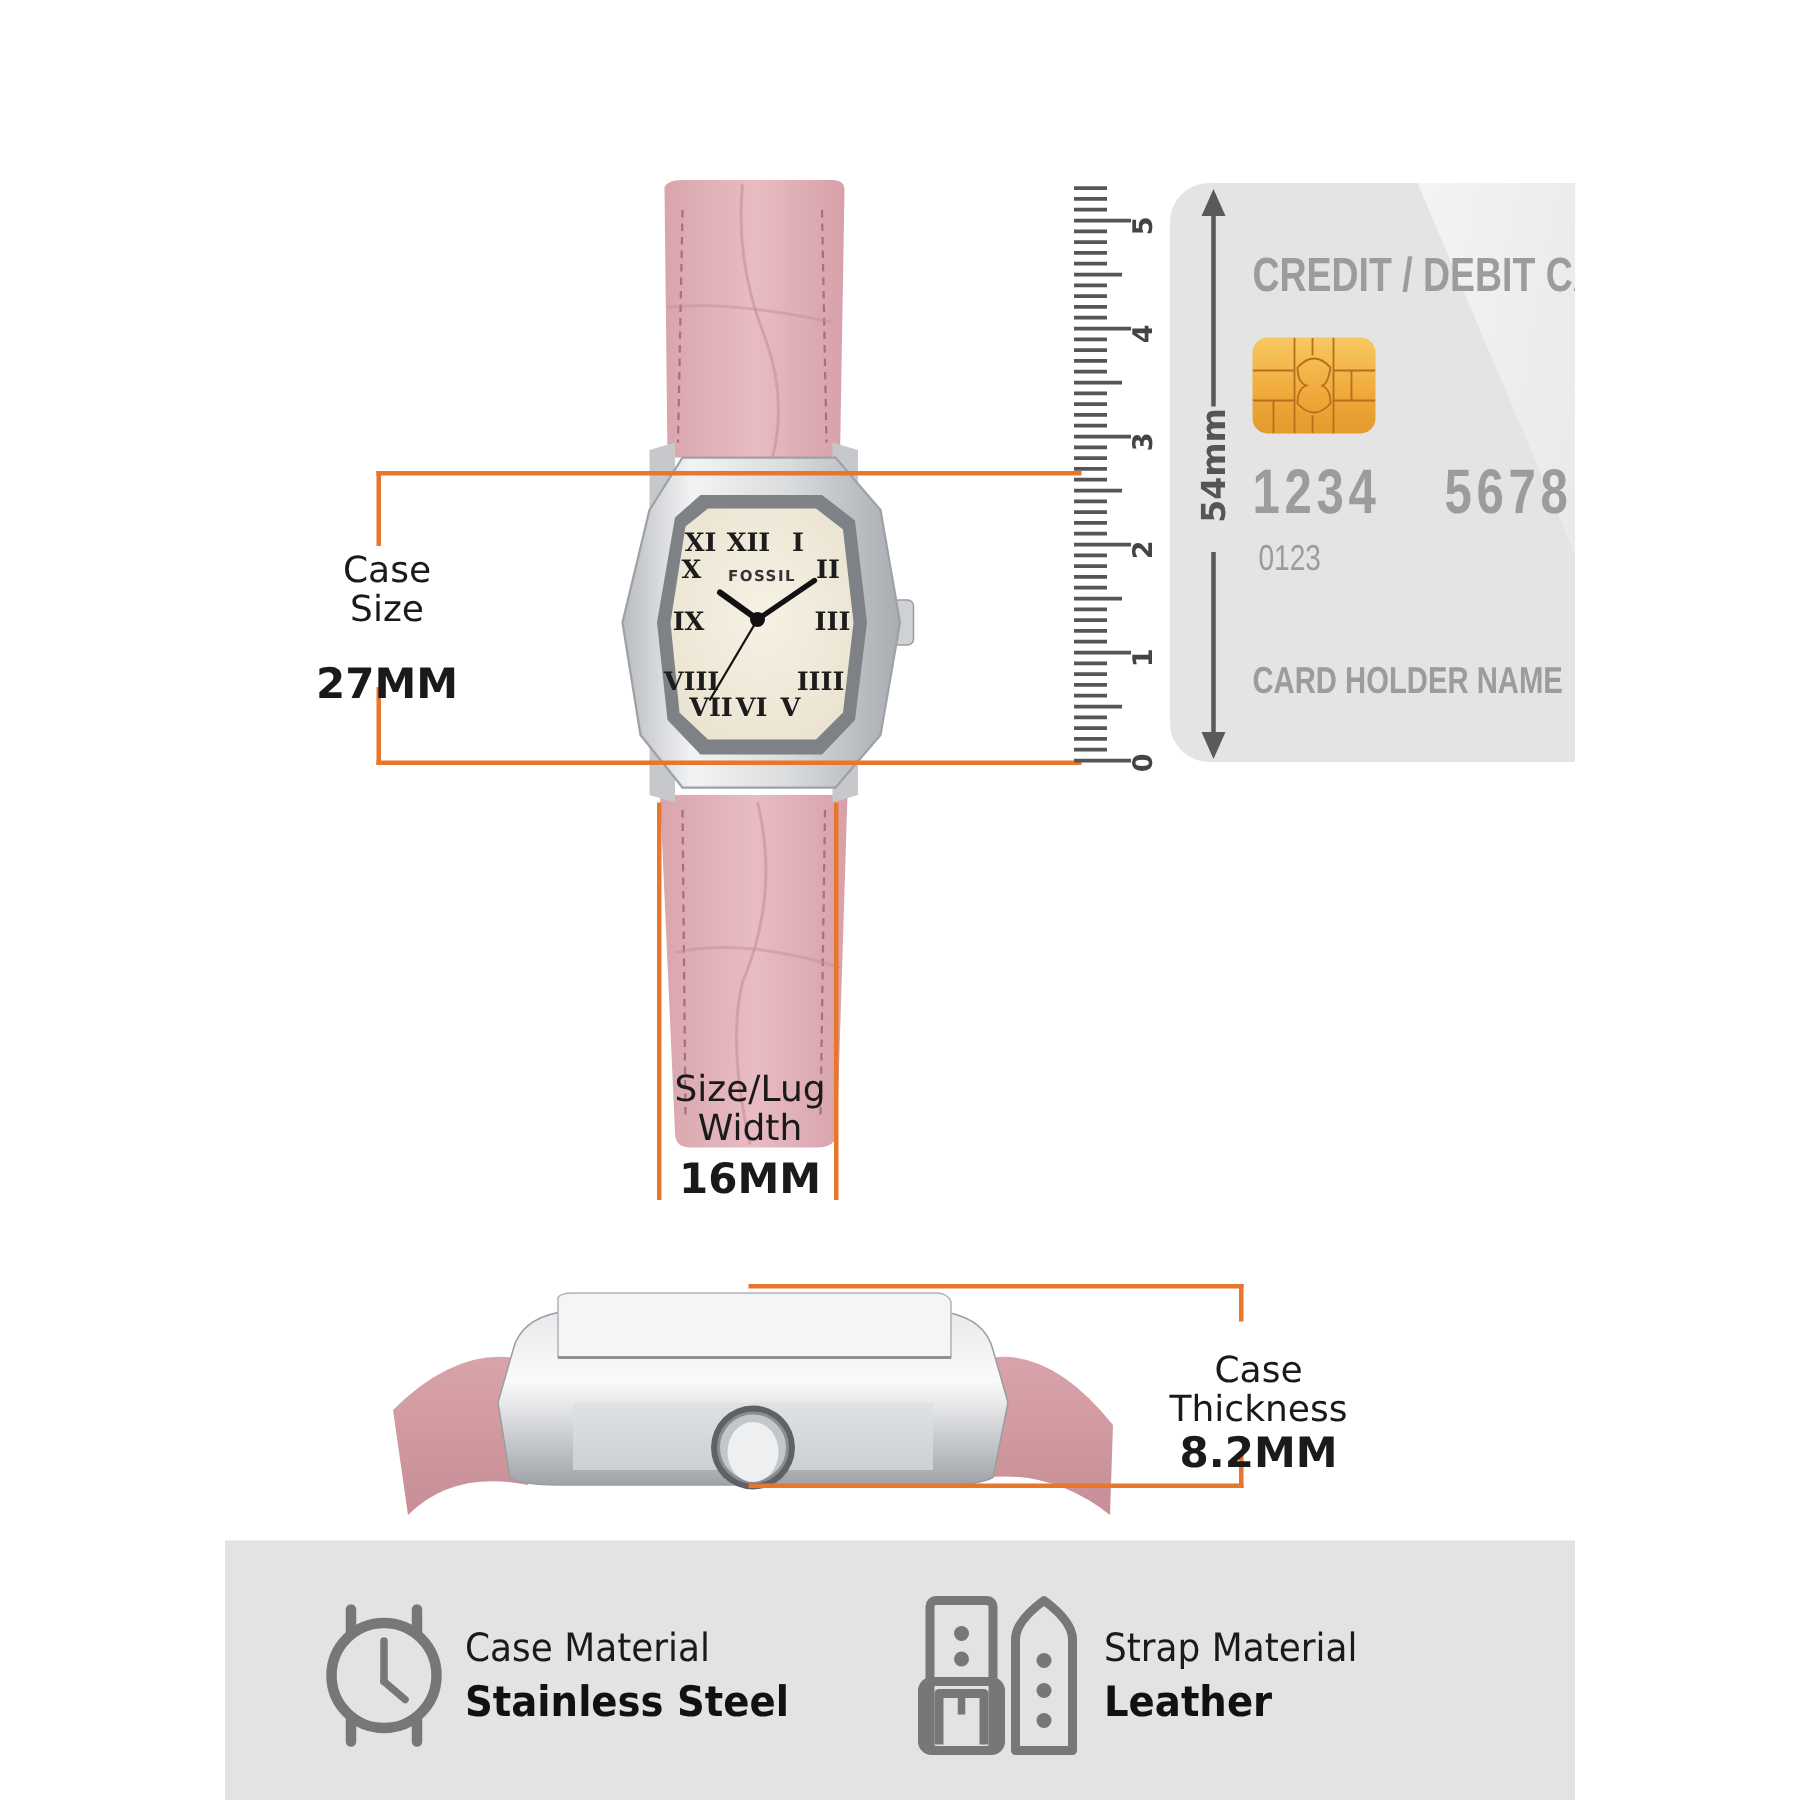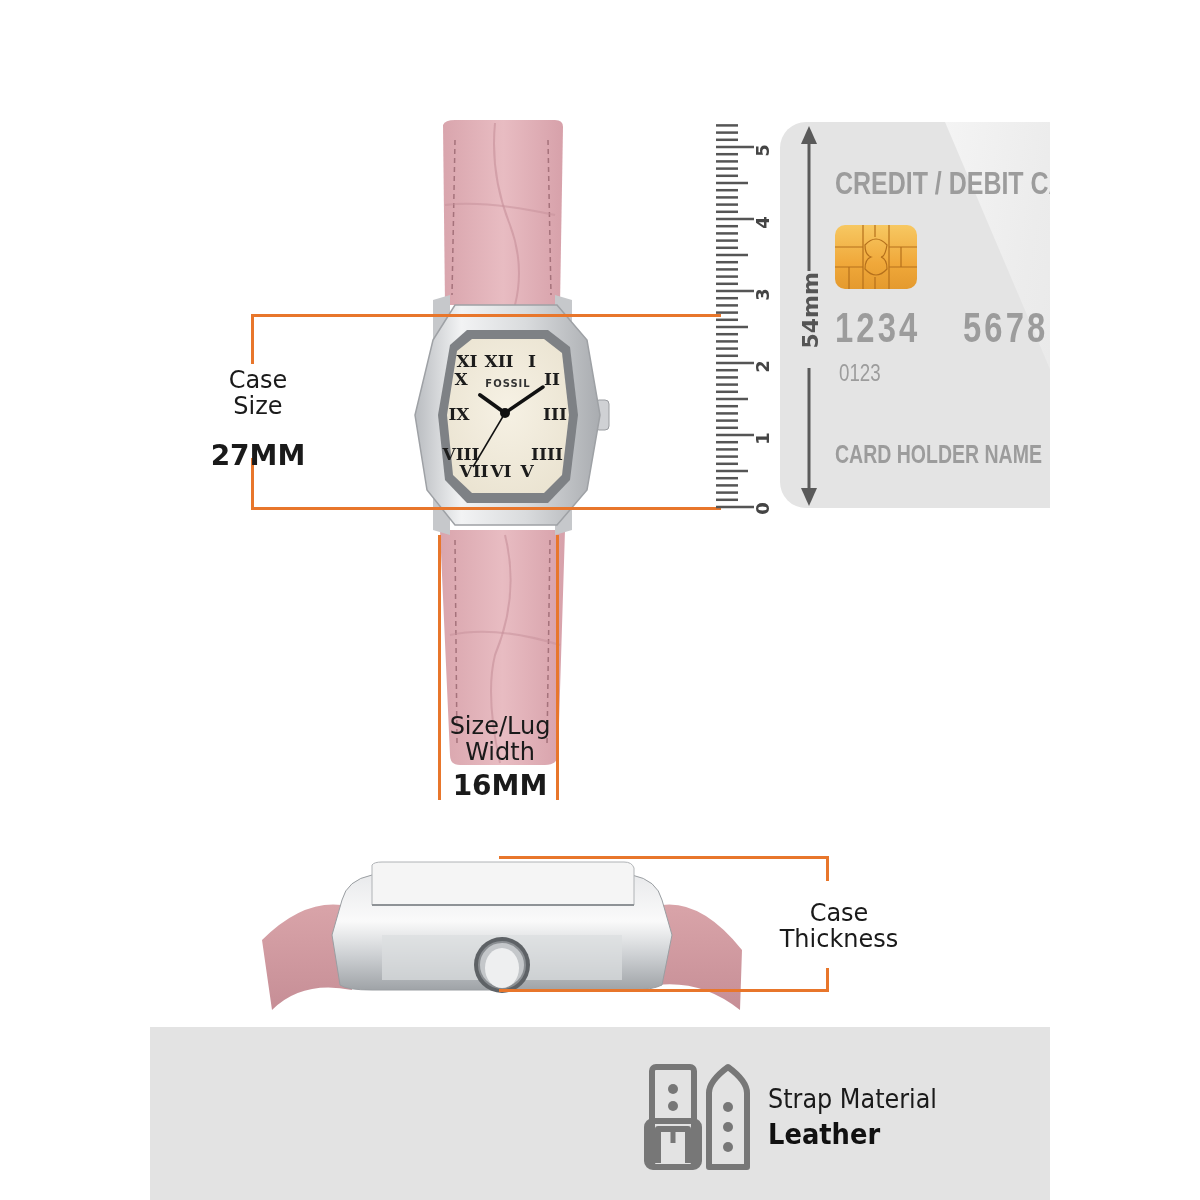--- a/index.html
+++ b/index.html
@@ -242,26 +242,44 @@
     <ellipse cx="240" cy="108" rx="17" ry="20" fill="#eeeff0"></ellipse>
   </svg>
 </div>
 
 <div class="abs orange" style="left:499px;top:856px;width:330px;height:3px;"></div>
 <div class="abs orange" style="left:499px;top:989px;width:330px;height:3px;"></div>
 <div class="abs orange" style="left:826px;top:856px;width:3px;height:25px;"></div>
 <div class="abs orange" style="left:826px;top:968px;width:3px;height:24px;"></div>
 <div class="abs lbl" style="left:749px;top:900px;width:180px;">
   <div class="lbl-small">Case Thickness</div>
+  <div class="lbl-big">8.2MM</div>
 </div>
 
 <div class="abs bottom-band">
 
-
-  <div class="abs" style="left:494px;top:36px;width:340px;height:108px;">
+  <div class="abs" style="left:64px;top:40px;width:360px;height:100px;">
+    <svg class="abs" style="left:0;top:0;" width="90" height="100" viewBox="0 0 90 100">
+      <g fill="none" stroke="#777" stroke-width="7" stroke-linecap="round">
+        <circle cx="42" cy="50" r="35"></circle>
+        <path d="M20 22 L20 6"></path>
+        <path d="M64 22 L64 6"></path>
+        <path d="M20 78 L20 94"></path>
+        <path d="M64 78 L64 94"></path>
+      </g>
+      <g fill="none" stroke="#777" stroke-width="5" stroke-linecap="round">
+        <line x1="42" y1="27" x2="42" y2="54"></line>
+        <line x1="42" y1="54" x2="56" y2="66"></line>
+      </g>
+    </svg>
+    <div class="abs feat-title" style="left:96px;top:16px;">Case Material</div>
+    <div class="abs feat-value" style="left:96px;top:50px;">Stainless Steel</div>
+  </div>
+
+  <div class="abs" style="left:462px;top:36px;width:340px;height:108px;">
     <svg class="abs" style="left:0;top:0;" width="110" height="108" viewBox="0 0 110 108">
       <g fill="none" stroke="#777" stroke-width="6" stroke-linejoin="round">
         <rect x="8" y="4" width="42" height="100" rx="4"></rect>
         <rect x="3" y="58" width="52" height="46" rx="6"></rect>
         <path d="M14 100 L14 66 L44 66 L44 100"></path>
         <path d="M65 104 L65 30 Q65 18 84 4 Q103 18 103 30 L103 104 Z"></path>
       </g>
       <line x1="29" y1="66" x2="29" y2="80" stroke="#777" stroke-width="5"></line>
       <g fill="#777">
         <circle cx="29" cy="26" r="5"></circle>

